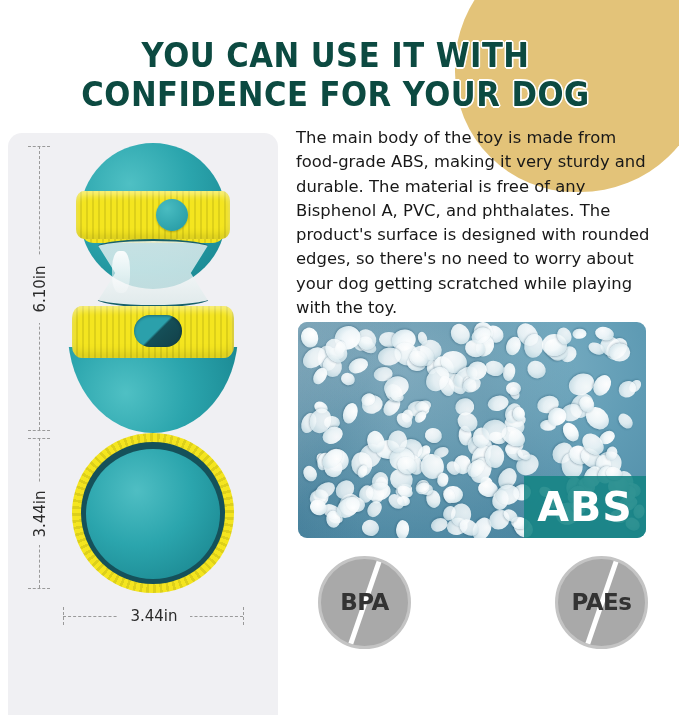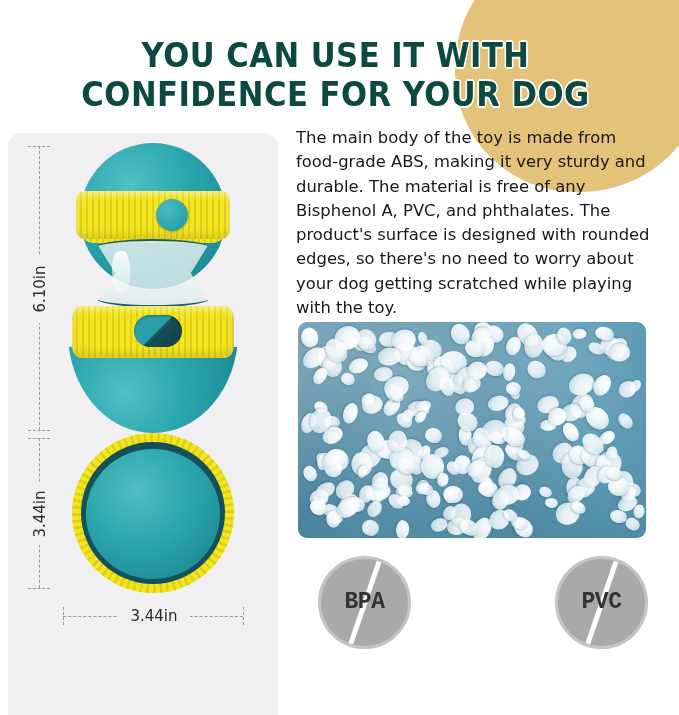--- a/index.html
+++ b/index.html
@@ -223,21 +223,20 @@
   }
 
   
   .badges {
     position: absolute;
     left: 318px; top: 554px;
     width: 330px; height: 96px;
     display: flex;
     justify-content: space-between;
     align-items: center;
-    font-family: Liberation Mono, monospace;
   }
   .badge {
     position: relative;
     width: 93px; height: 93px;
     border-radius: 50%;
     background: #a9a9a9;
     border: 3px solid #c4c4c4;
     display: flex; align-items: center; justify-content: center;
     overflow: hidden;
   }
@@ -518,26 +517,29 @@
         <i style="left: 117.9px; top: 161.2px; width: 13.1px; height: 8.9px; transform: rotate(160.2deg); opacity: 0.95;"></i>
         <i style="left: 262.6px; top: 103.2px; width: 19.7px; height: 13.9px; transform: rotate(57.7deg); opacity: 1;"></i>
         <i style="left: 22.6px; top: 128.6px; width: 23px; height: 15.2px; transform: rotate(138.1deg); opacity: 0.98;"></i>
         <i style="left: 202.6px; top: 105.9px; width: 24.7px; height: 16.5px; transform: rotate(31deg); opacity: 0.93;"></i>
         <i style="left: 184.8px; top: 97.8px; width: 23.6px; height: 20.8px; transform: rotate(174deg); opacity: 0.85;"></i>
         <i style="left: 79.6px; top: 26.2px; width: 23px; height: 17.5px; transform: rotate(172.4deg); opacity: 0.85;"></i>
         <i style="left: 198.3px; top: 163.1px; width: 23.3px; height: 19.8px; transform: rotate(168.8deg); opacity: 0.9;"></i>
         <i style="left: 307.7px; top: 144.7px; width: 16.1px; height: 12.7px; transform: rotate(13.7deg); opacity: 0.98;"></i>
         <i style="left: 289.9px; top: 21.3px; width: 16.7px; height: 11.3px; transform: rotate(22.9deg); opacity: 0.84;"></i>
       </div>
+    <div class="abs-label">
+      <span>ABS</span>
+    </div>
   </div>
 
   <div class="badges">
     <div class="badge">
       <span class="txt">BPA</span>
       <span class="slash"></span>
     </div>
     <div class="badge">
-      <span class="txt">PVC</span>
+      <span class="txt">PAEs</span>
       <span class="slash"></span>
     </div>
   </div>
 
 </div>
 
 </body></html>

